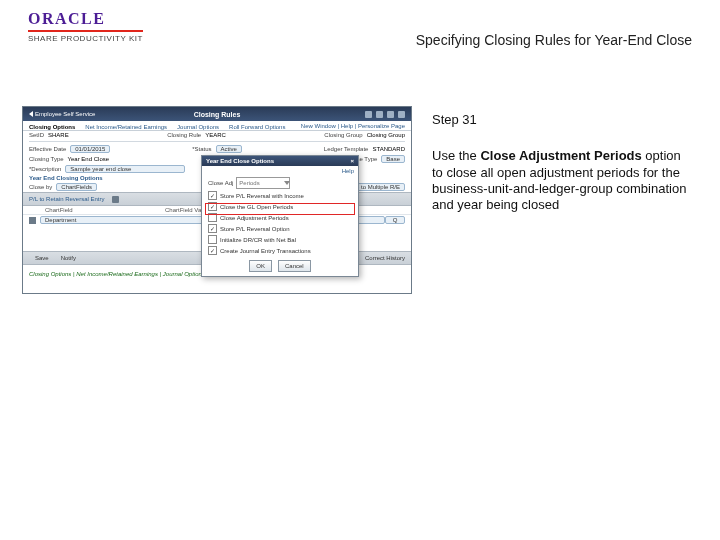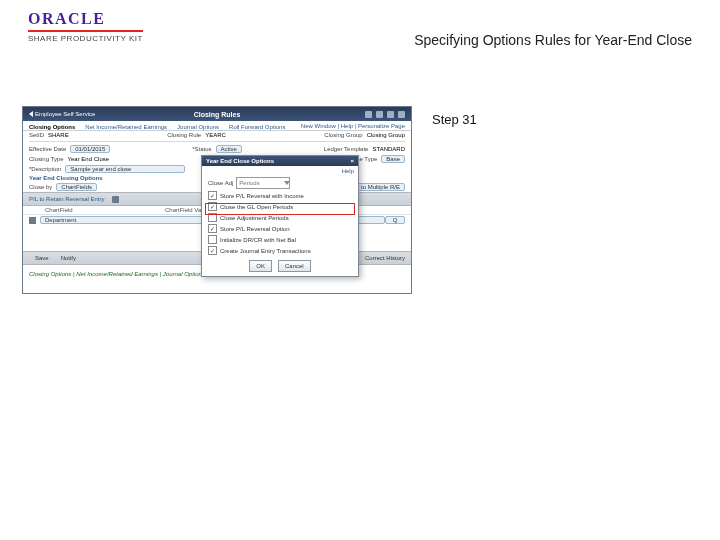--- a/index.html
+++ b/index.html
@@ -67,24 +67,27 @@
 <body>
 
 <div id="page">
 
   <div class="brand">
     <div class="oracle">ORACLE</div>
     <div class="oracle-rule"></div>
     <div class="upk">SHARE PRODUCTIVITY KIT</div>
   </div>
 
-  <div class="title">Specifying Options Rules for Year-End Close</div>
+  <div class="title">Specifying Closing Rules for Year-End Close</div>
 
   <div class="right-col">
     <div class="step">Step 31</div>
+    <div>
+      <span>Use the </span><b>Close Adjustment Periods</b><span> option to close all open adjustment periods for the business-unit-and-ledger-group combination and year being closed</span>
+    </div>
   </div>
 
   <div class="shot">
 
     <div class="sh-titlebar">
       <div class="sh-back">
         <span class="chev"></span>
         <span>Employee Self Service</span>
       </div>
       <div class="sh-title">Closing Rules</div>

